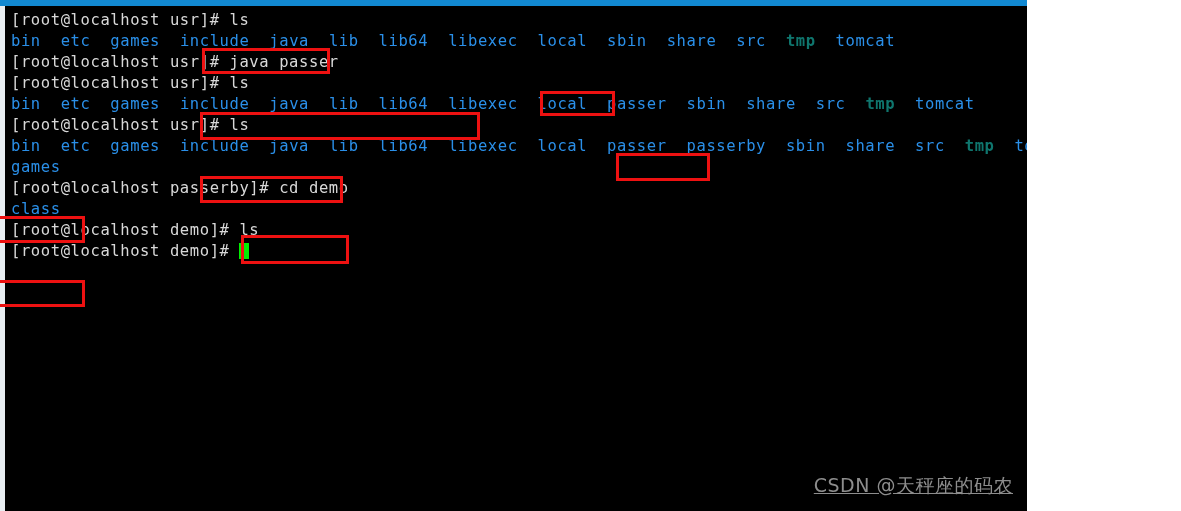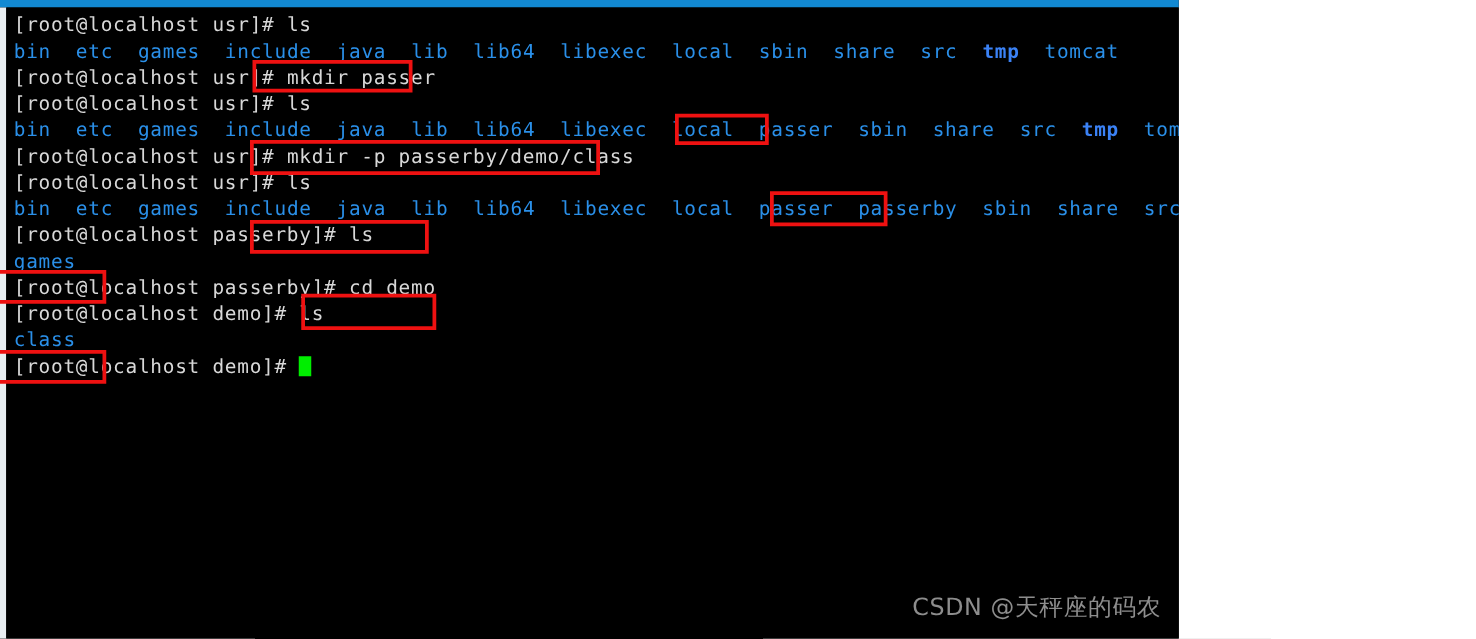--- a/index.html
+++ b/index.html
@@ -7,21 +7,21 @@
     margin: 0;
     padding: 0;
     background: #ffffff;
   }
   body {
     font-family: "DejaVu Sans Mono", "Liberation Mono", monospace;
   }
 
   #screen {
     position: relative;
-    width: 943px;
+    width: 1027px;
     height: 511px;
     background: #000000;
     overflow: hidden;
   }
 
   
   .top-bar {
     position: absolute;
     left: 0;
     top: 0;
@@ -58,21 +58,21 @@
     font-size: 15.5px;
     letter-spacing: 0.6px;
     white-space: pre;
     color: #d8d8d8;
   }
 
   .seg { white-space: pre; }
 
   
   .dir   { color: #2a8fe8; font-weight: normal; }
-  .dir-sticky { color: #3b82f6; font-weight: bold; }
+  .dir-sticky { color: #0f766e; font-weight: bold; }
   .plain { color: #d8d8d8; }
 
   
   .cursor {
     display: inline-block;
     width: 10px;
     height: 16px;
     background: #00ee00;
     vertical-align: -3px;
   }
@@ -89,45 +89,44 @@
   
   .watermark {
     position: absolute;
     right: 14px;
     bottom: 12px;
     color: #8d8d8d;
     font-family: "DejaVu Sans", "Liberation Sans", sans-serif;
     font-size: 19px;
     letter-spacing: 0.5px;
     white-space: pre;
+    text-decoration: underline;
   }
 </style>
 </head>
 <body>
 
 <div id="screen">
 
   <div class="top-bar"></div>
   <div class="left-edge"></div>
 
   <div class="term">
     <div id="lines">
         <div class="line"><span class="seg plain">[root@localhost usr]# </span><span class="seg plain">ls</span></div>
         <div class="line"><span class="seg dir">bin</span><span class="seg plain">  </span><span class="seg dir">etc</span><span class="seg plain">  </span><span class="seg dir">games</span><span class="seg plain">  </span><span class="seg dir">include</span><span class="seg plain">  </span><span class="seg dir">java</span><span class="seg plain">  </span><span class="seg dir">lib</span><span class="seg plain">  </span><span class="seg dir">lib64</span><span class="seg plain">  </span><span class="seg dir">libexec</span><span class="seg plain">  </span><span class="seg dir">local</span><span class="seg plain">  </span><span class="seg dir">sbin</span><span class="seg plain">  </span><span class="seg dir">share</span><span class="seg plain">  </span><span class="seg dir">src</span><span class="seg plain">  </span><span class="seg dir-sticky">tmp</span><span class="seg plain">  </span><span class="seg dir">tomcat</span></div>
-        <div class="line"><span class="seg plain">[root@localhost usr]# </span><span class="seg plain">mkdir passer</span></div>
+        <div class="line"><span class="seg plain">[root@localhost usr]# </span><span class="seg plain">java passer</span></div>
         <div class="line"><span class="seg plain">[root@localhost usr]# </span><span class="seg plain">ls</span></div>
         <div class="line"><span class="seg dir">bin</span><span class="seg plain">  </span><span class="seg dir">etc</span><span class="seg plain">  </span><span class="seg dir">games</span><span class="seg plain">  </span><span class="seg dir">include</span><span class="seg plain">  </span><span class="seg dir">java</span><span class="seg plain">  </span><span class="seg dir">lib</span><span class="seg plain">  </span><span class="seg dir">lib64</span><span class="seg plain">  </span><span class="seg dir">libexec</span><span class="seg plain">  </span><span class="seg dir">local</span><span class="seg plain">  </span><span class="seg dir">passer</span><span class="seg plain">  </span><span class="seg dir">sbin</span><span class="seg plain">  </span><span class="seg dir">share</span><span class="seg plain">  </span><span class="seg dir">src</span><span class="seg plain">  </span><span class="seg dir-sticky">tmp</span><span class="seg plain">  </span><span class="seg dir">tomcat</span></div>
-        <div class="line"><span class="seg plain">[root@localhost usr]# </span><span class="seg plain">mkdir -p passerby/demo/class</span></div>
         <div class="line"><span class="seg plain">[root@localhost usr]# </span><span class="seg plain">ls</span></div>
         <div class="line"><span class="seg dir">bin</span><span class="seg plain">  </span><span class="seg dir">etc</span><span class="seg plain">  </span><span class="seg dir">games</span><span class="seg plain">  </span><span class="seg dir">include</span><span class="seg plain">  </span><span class="seg dir">java</span><span class="seg plain">  </span><span class="seg dir">lib</span><span class="seg plain">  </span><span class="seg dir">lib64</span><span class="seg plain">  </span><span class="seg dir">libexec</span><span class="seg plain">  </span><span class="seg dir">local</span><span class="seg plain">  </span><span class="seg dir">passer</span><span class="seg plain">  </span><span class="seg dir">passerby</span><span class="seg plain">  </span><span class="seg dir">sbin</span><span class="seg plain">  </span><span class="seg dir">share</span><span class="seg plain">  </span><span class="seg dir">src</span><span class="seg plain">  </span><span class="seg dir-sticky">tmp</span><span class="seg plain">  </span><span class="seg dir">tomcat</span></div>
-        <div class="line"><span class="seg plain">[root@localhost passerby]# </span><span class="seg plain">ls</span></div>
         <div class="line"><span class="seg dir">games</span></div>
         <div class="line"><span class="seg plain">[root@localhost passerby]# </span><span class="seg plain">cd demo</span></div>
+        <div class="line"><span class="seg dir">class</span></div>
         <div class="line"><span class="seg plain">[root@localhost demo]# </span><span class="seg plain">ls</span></div>
-        <div class="line"><span class="seg dir">class</span></div>
         <div class="line"><span class="seg plain">[root@localhost demo]# </span><span class="seg plain"></span><span class="cursor"></span></div>
       </div>
   </div>
 
   <div id="annot-layer">
       <div class="annot" style="left: 202px; top: 48px; width: 128px; height: 26px;"></div>
       <div class="annot" style="left: 540px; top: 91px; width: 75px; height: 25px;"></div>
       <div class="annot" style="left: 200px; top: 112px; width: 280px; height: 28px;"></div>
       <div class="annot" style="left: 616px; top: 153px; width: 94px; height: 28px;"></div>
       <div class="annot" style="left: 200px; top: 176px; width: 143px; height: 27px;"></div>

